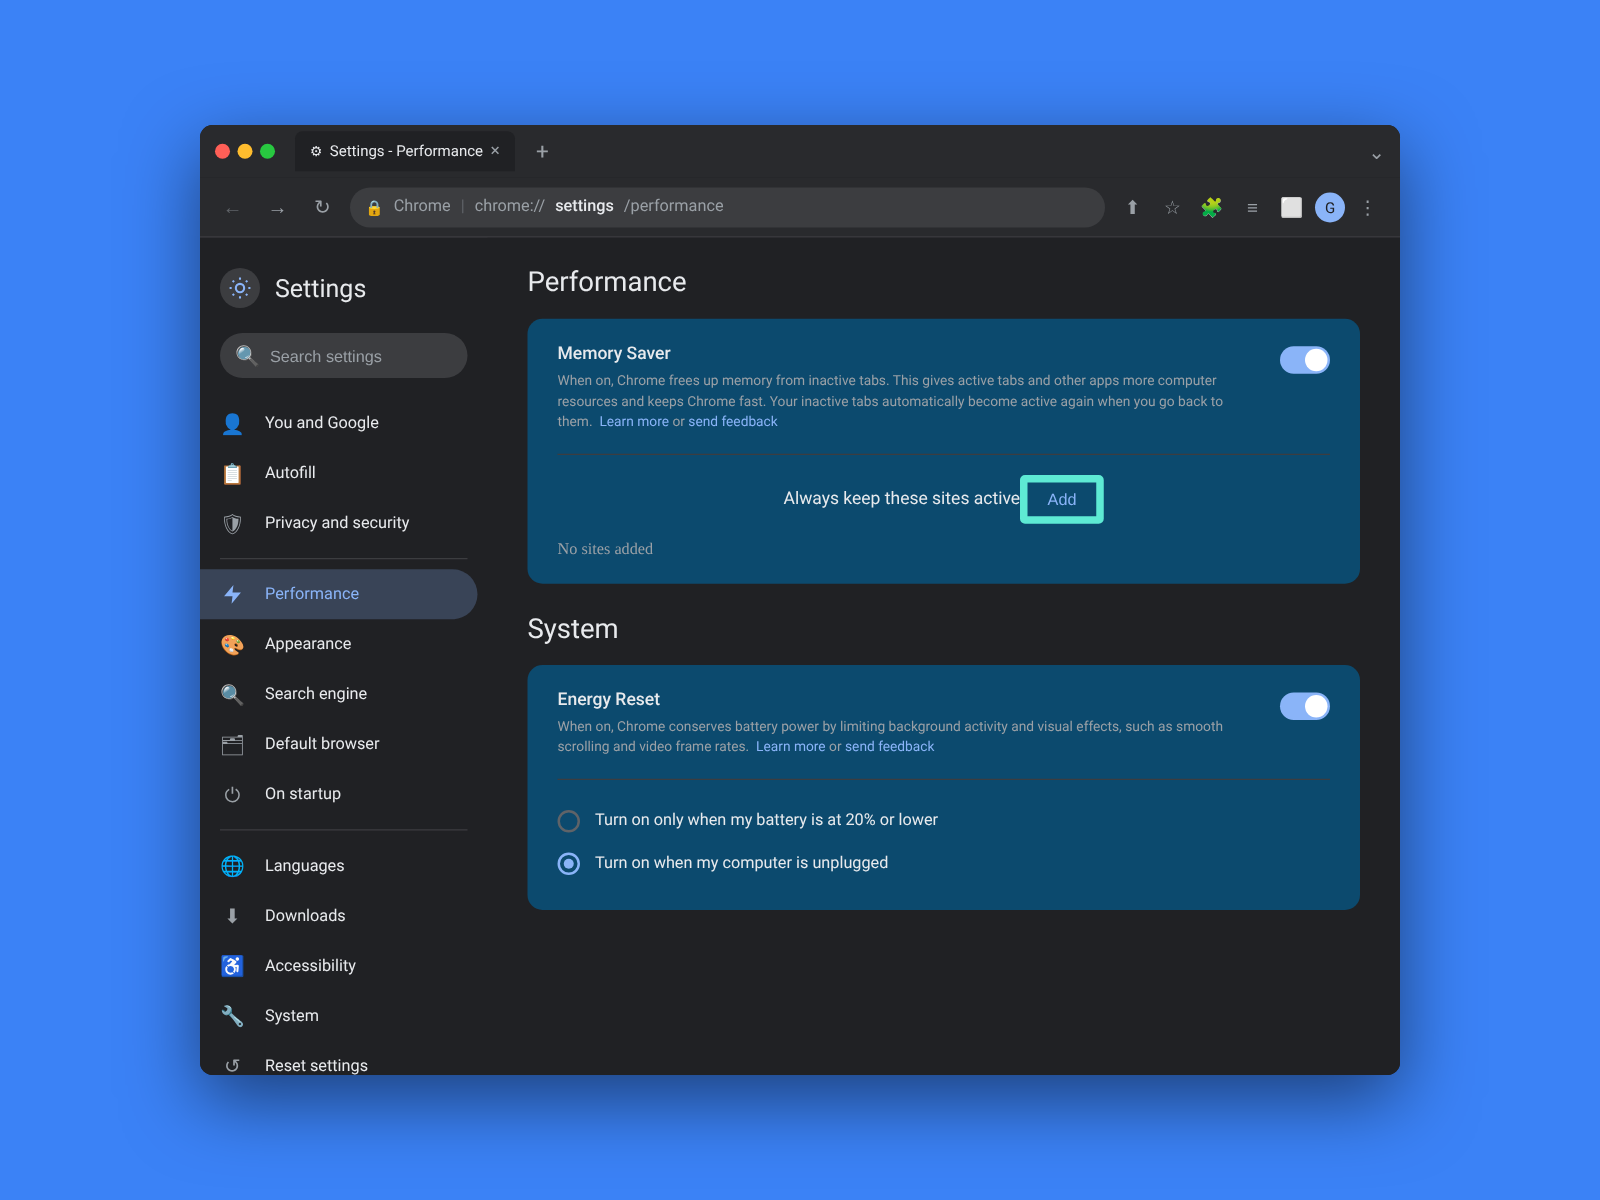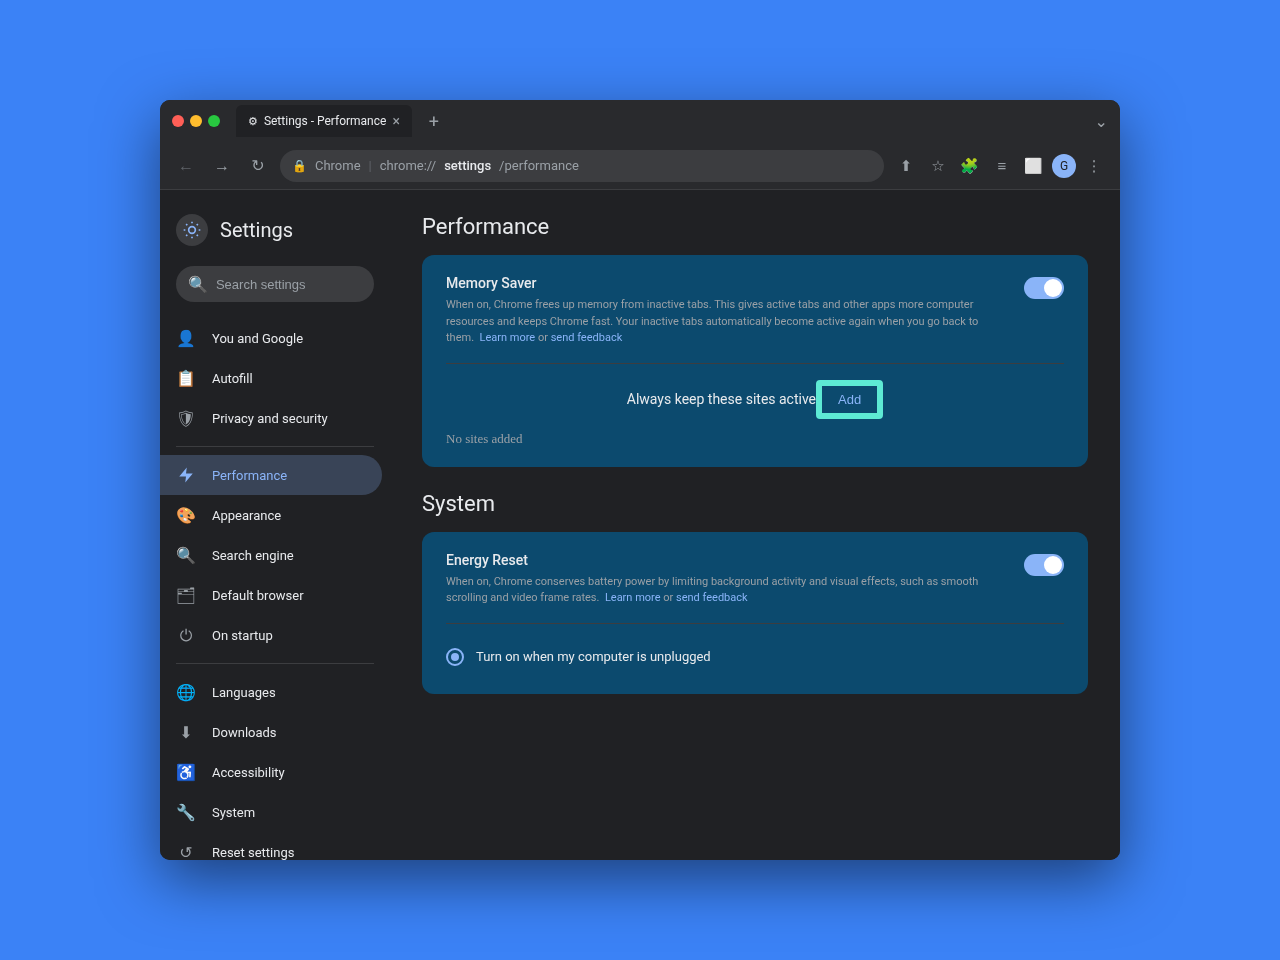--- a/index.html
+++ b/index.html
@@ -510,20 +510,24 @@
                 &nbsp;<a href="#">Learn more</a>
                 <span> or </span>
                 <a href="#">send feedback</a>
               </div>
             </div>
             <div class="toggle"></div>
           </div>
 
           <div class="divider"></div>
 
+          <div class="radio-row">
+            <div class="radio-btn"></div>
+            <span class="radio-label">Turn on only when my battery is at 20% or lower</span>
+          </div>
 
           <div class="radio-row">
             <div class="radio-btn selected"></div>
             <span class="radio-label">Turn on when my computer is unplugged</span>
           </div>
         </div>
       </div>
     </div>
   </div>
 </div>

